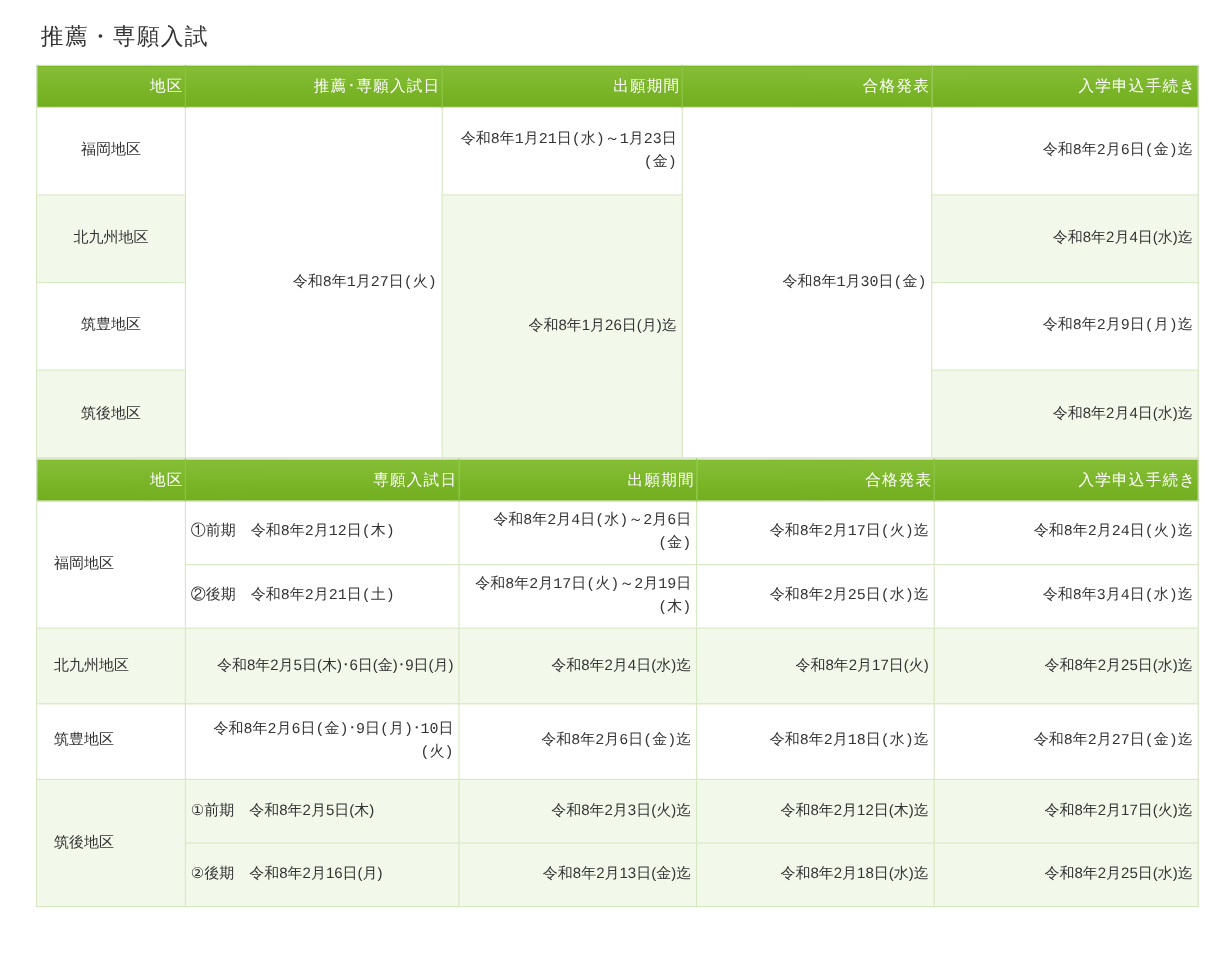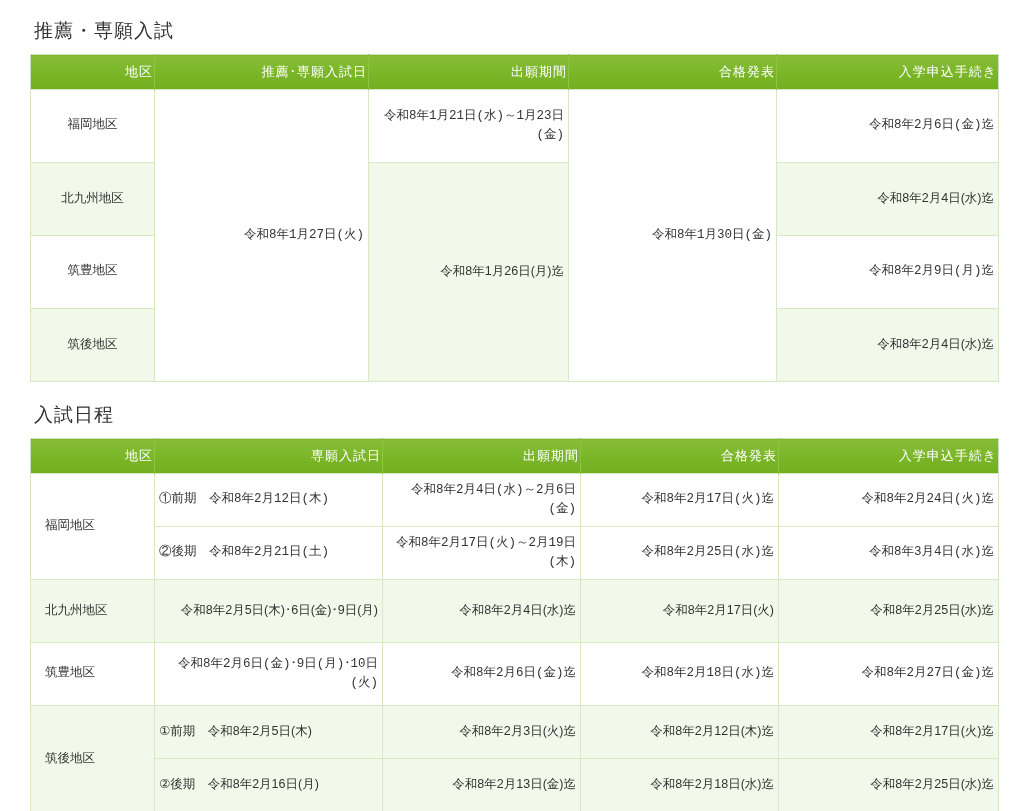--- a/index.html
+++ b/index.html
@@ -125,21 +125,20 @@
         <td class="white region">筑豊地区</td>
         <td class="white">令和8年2月9日(月)迄</td>
       </tr>
       <tr>
         <td class="tint region">筑後地区</td>
         <td class="tint">令和8年2月4日(水)迄</td>
       </tr>
     </tbody>
   </table>
 
-  <h2 class="section-title second">入試日程</h2>
 
   <table class="t2">
     <colgroup>
       <col class="c1">
         <col class="c2">
         <col class="c3">
         <col class="c4">
         <col class="c5">
     </colgroup>
     <thead>

